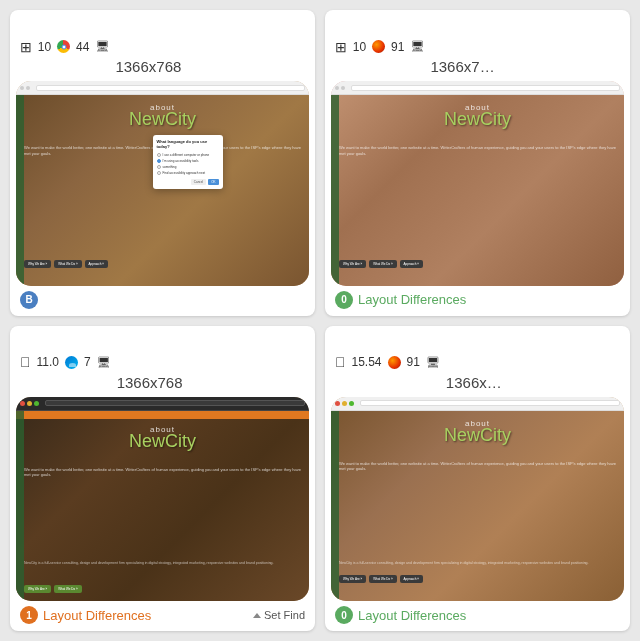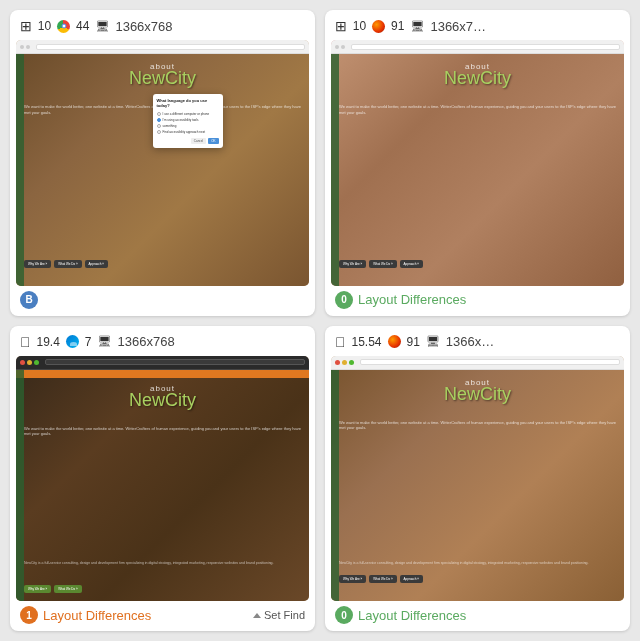--- a/index.html
+++ b/index.html
@@ -33,30 +33,31 @@
       color: #333;
       white-space: nowrap;
     }
     .os-icon {
       font-size: 14px;
     }
     .browser-icon {
       font-size: 13px;
     }
     .resolution {
-      font-size: 13px;
+      font-size: 15px;
       color: #444;
+      margin-top: 40px;
     }
     .screenshot-area {
       flex: 1;
       background: #c8a882;
       position: relative;
       overflow: hidden;
       margin: 0 6px;
-      border-radius: 5px;
+      border-radius: 15px;
     }
     .browser-chrome {
       height: 14px;
       background: #f0f0f0;
       border-bottom: 1px solid #ddd;
       display: flex;
       align-items: center;
       padding: 0 4px;
       gap: 2px;
     }
@@ -366,21 +367,21 @@
     <div class="label-badge">
       <div class="badge-circle badge-green">0</div>
       <span class="label-text" style="color:#5aaa60;">Layout Differences</span>
     </div>
   </div>
 </div>
 
 <div class="card">
   <div class="card-header">
     <span class="os-icon"></span>
-    <span>19.4</span>
+    <span>11.0</span>
 
     <span class="browser-icon" style="display:inline-block;width:13px;height:13px;border-radius:50%;background:linear-gradient(135deg,#0078d4 0%,#00b4f0 100%);position:relative;overflow:hidden;">
       <span style="position:absolute;bottom:2px;right:2px;width:7px;height:4px;border-radius:50% 50% 0 0;background:rgba(255,255,255,0.5);"></span>
     </span>
     <span>7</span>
     <span style="font-size:11px;">🖥</span>
     <span class="resolution">1366x768</span>
   </div>
   <div class="screenshot-area">
     <div class="browser-chrome dark-browser" style="background:#2a2a2a;border-bottom:1px solid #444;">

